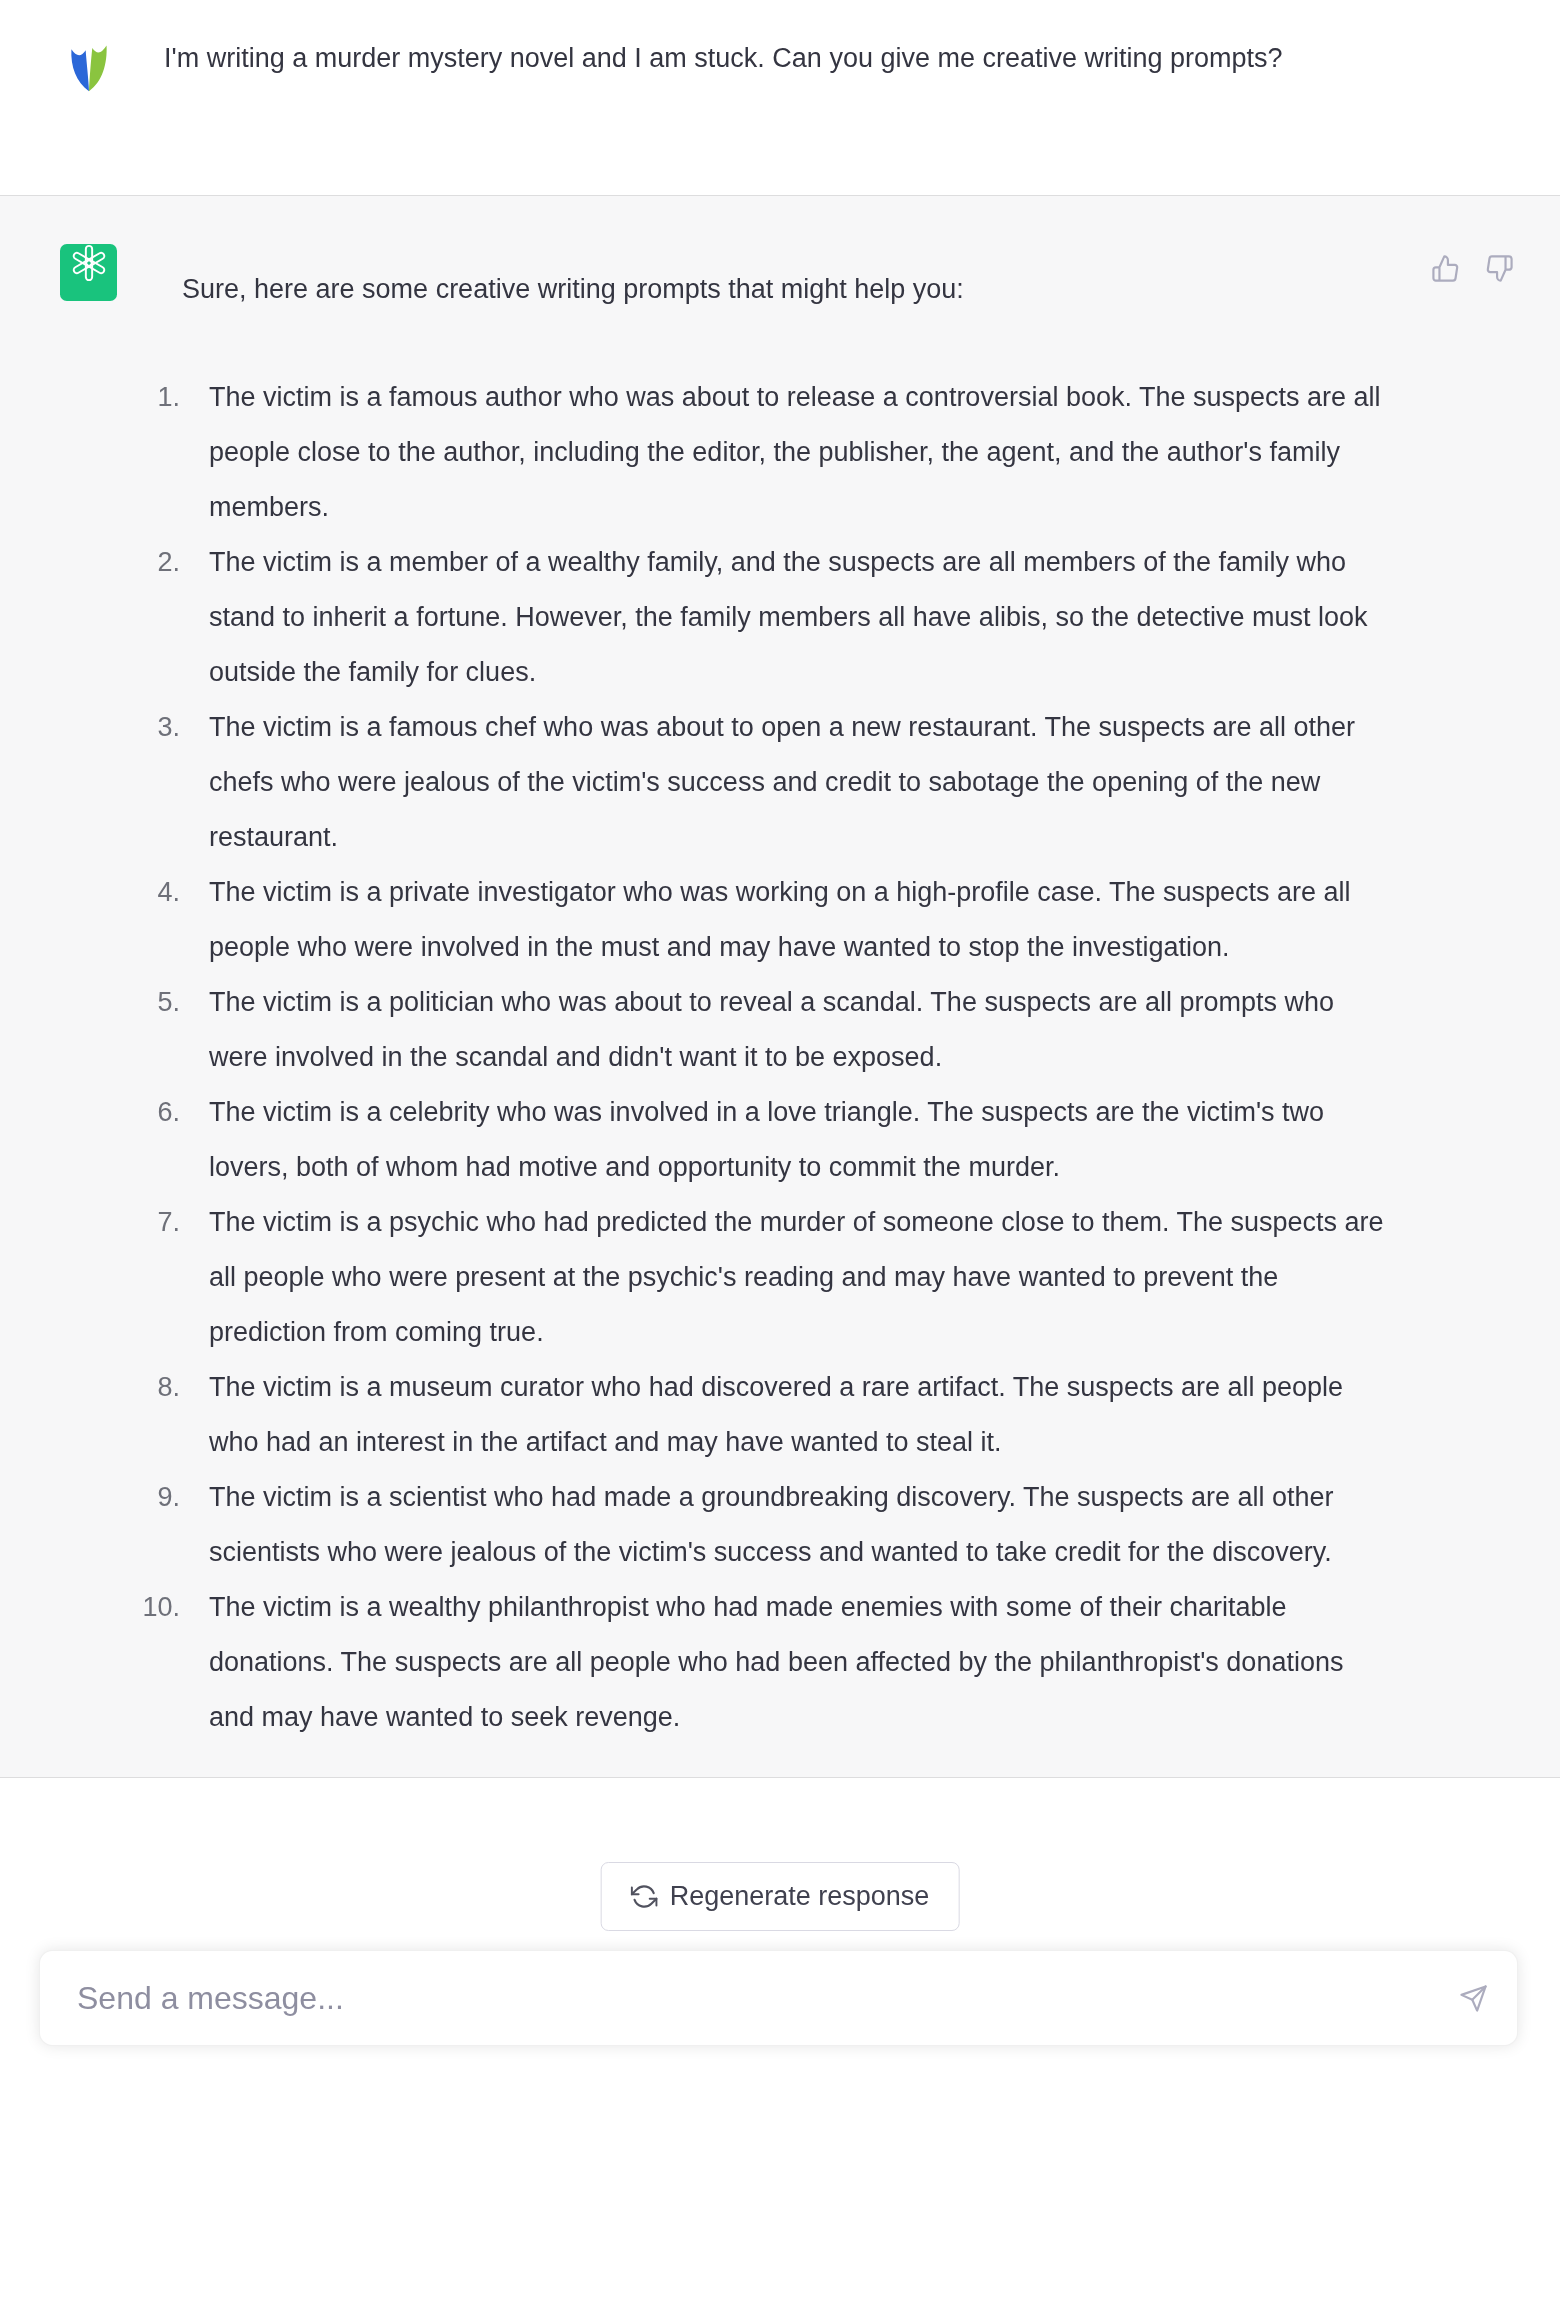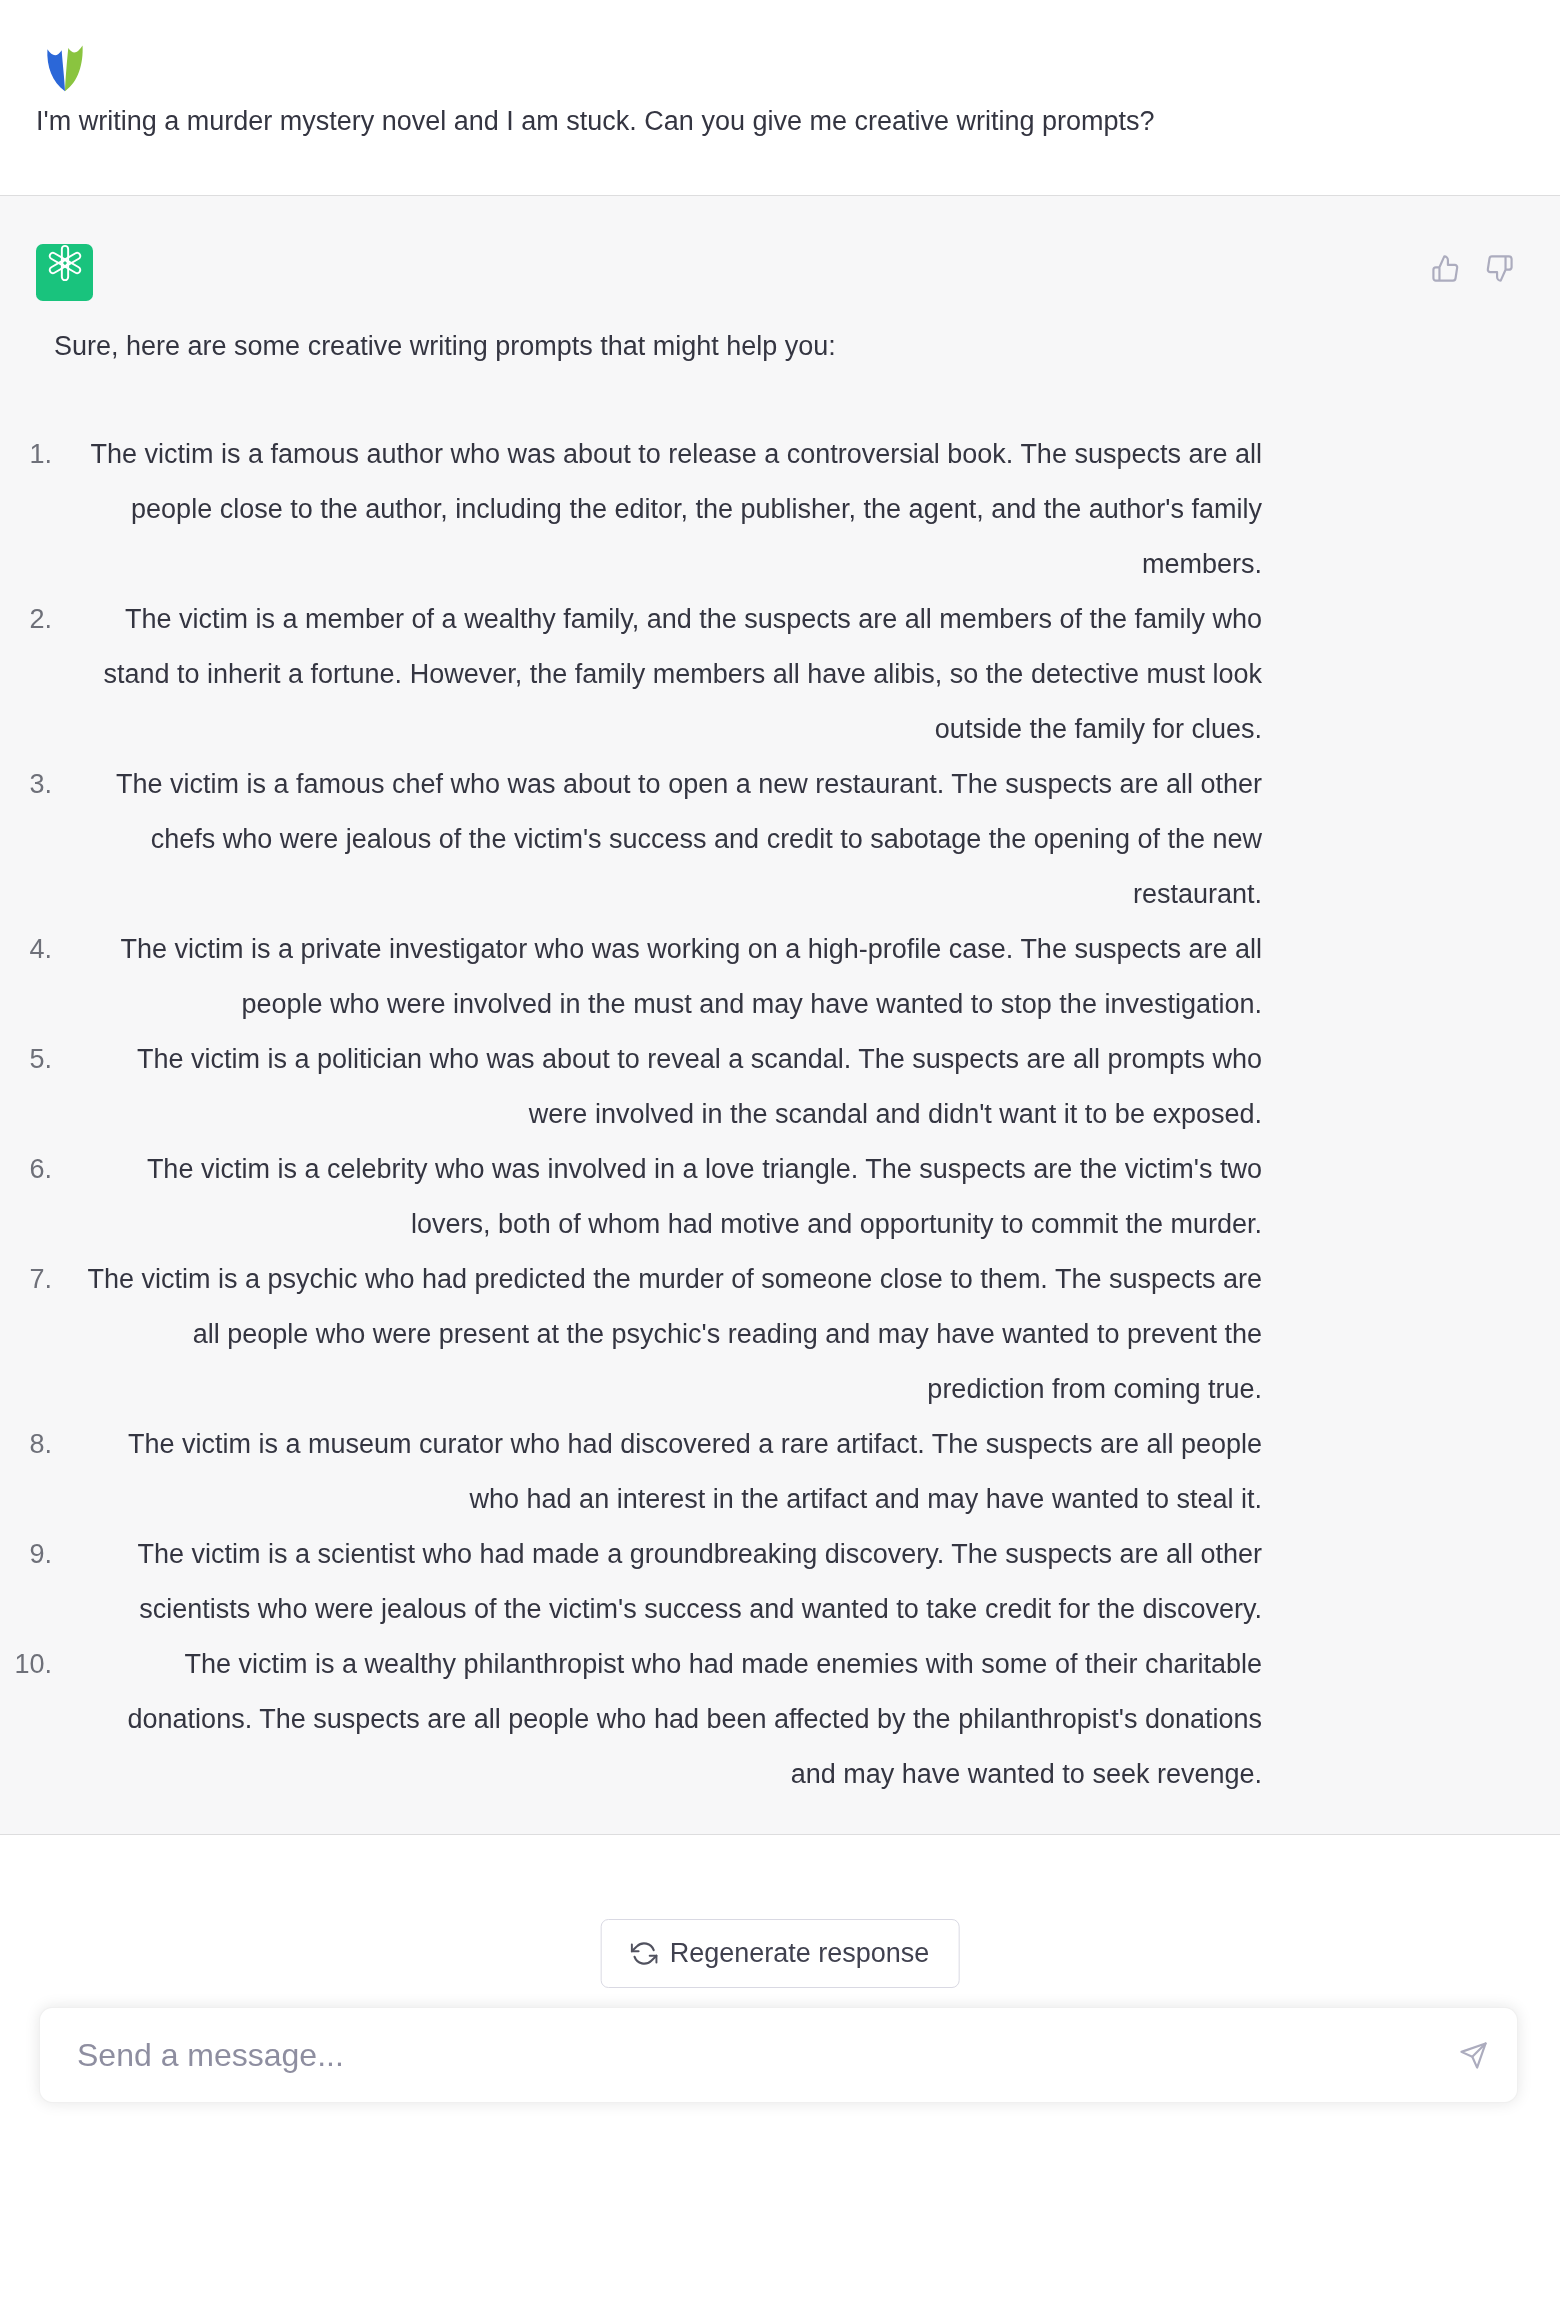--- a/index.html
+++ b/index.html
@@ -3,21 +3,21 @@
 <meta charset="utf-8">
 <style>
   html,body { margin:0; padding:0; }
   body {
     width:1560px; height:2312px; position:relative; overflow:hidden;
     background:#ffffff; color:#343541;
     font-family:"Liberation Sans","DejaVu Sans",sans-serif;
     font-size:27px; line-height:55px;
     -webkit-font-smoothing:antialiased;
   }
-  .msg { display:flex; padding:0 36px; box-sizing:border-box; width:1560px;flex-direction:column; }
+  .msg { display:flex; padding:0 60px; box-sizing:border-box; width:1560px; }
   .msg-user { height:195px; padding-top:31px; background:#ffffff; }
   .msg-assistant {
     background:#f7f7f8;
     border-top:1px solid rgba(0,0,0,0.10);
     border-bottom:1px solid rgba(0,0,0,0.10);
     padding-top:48px; padding-bottom:32px;
     position:relative;
   }
   .avatar { flex:0 0 57px; width:57px; height:57px; margin-right:47px; }
   .msg-user .avatar { margin-top:5.8px; }
@@ -26,21 +26,20 @@
     display:flex; align-items:center; justify-content:center;
   }
   .content { flex:1; max-width:1236px; }
   .msg-user .content { max-width:1197px; }
   .content p { margin:18px; }
   p.outro { margin-top:37px; }
   ol.prompts {
     margin:53px 10px 0 0; padding:0 0 0 45px;
     list-style:none; counter-reset:item;
     max-width:1231px;
-    text-align:right;
   }
   ol.prompts li { counter-increment:item; position:relative; }
   ol.prompts li::before {
     content:counter(item) ".";
     position:absolute; left:-74px; width:45px; text-align:right;
     color:#6e7079;
   }
   .feedback {
     position:absolute; top:58px; right:46px;
     display:flex; gap:25px;

